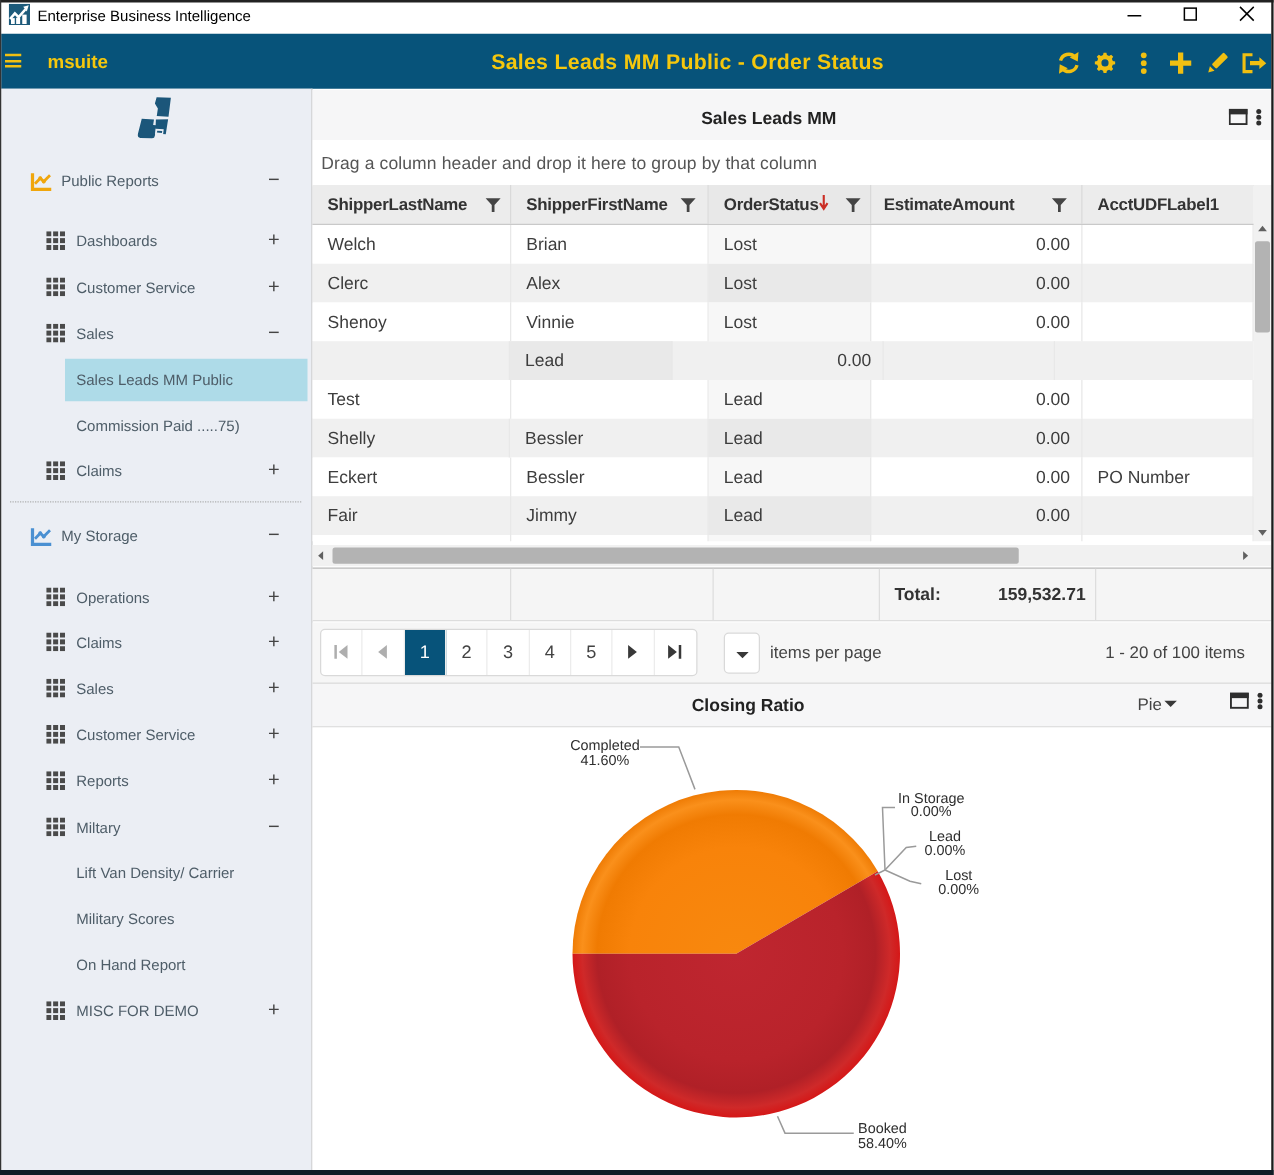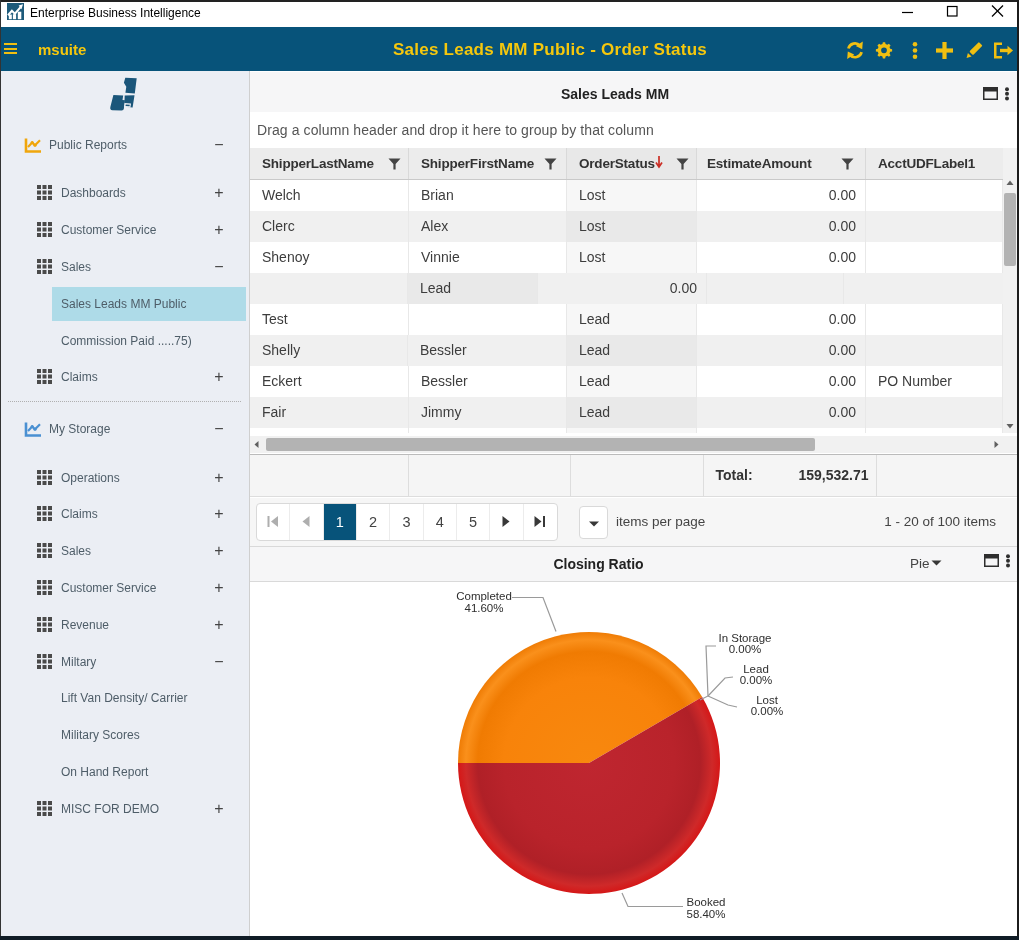--- a/index.html
+++ b/index.html
@@ -279,21 +279,21 @@
       <rect x="5.5" y="0" width="4" height="4"></rect>
       <rect x="11" y="0" width="4" height="4"></rect>
       <rect x="0" y="5.5" width="4" height="4"></rect>
       <rect x="5.5" y="5.5" width="4" height="4"></rect>
       <rect x="11" y="5.5" width="4" height="4"></rect>
       <rect x="0" y="11" width="4" height="4"></rect>
       <rect x="5.5" y="11" width="4" height="4"></rect>
       <rect x="11" y="11" width="4" height="4"></rect>
     </g>
   </svg>
-<div class="sitem" style="left:61px;top:614px">Revenue</div>
+<div class="sitem" style="left:61px;top:614px">Reports</div>
 <div class="sign" style="top:614px">+</div>
 <svg class="abs sicon" style="left:37px;top:654px" width="15" height="15">
     <g fill="#4a4a4a">
       <rect x="0" y="0" width="4" height="4"></rect>
       <rect x="5.5" y="0" width="4" height="4"></rect>
       <rect x="11" y="0" width="4" height="4"></rect>
       <rect x="0" y="5.5" width="4" height="4"></rect>
       <rect x="5.5" y="5.5" width="4" height="4"></rect>
       <rect x="11" y="5.5" width="4" height="4"></rect>
       <rect x="0" y="11" width="4" height="4"></rect>

